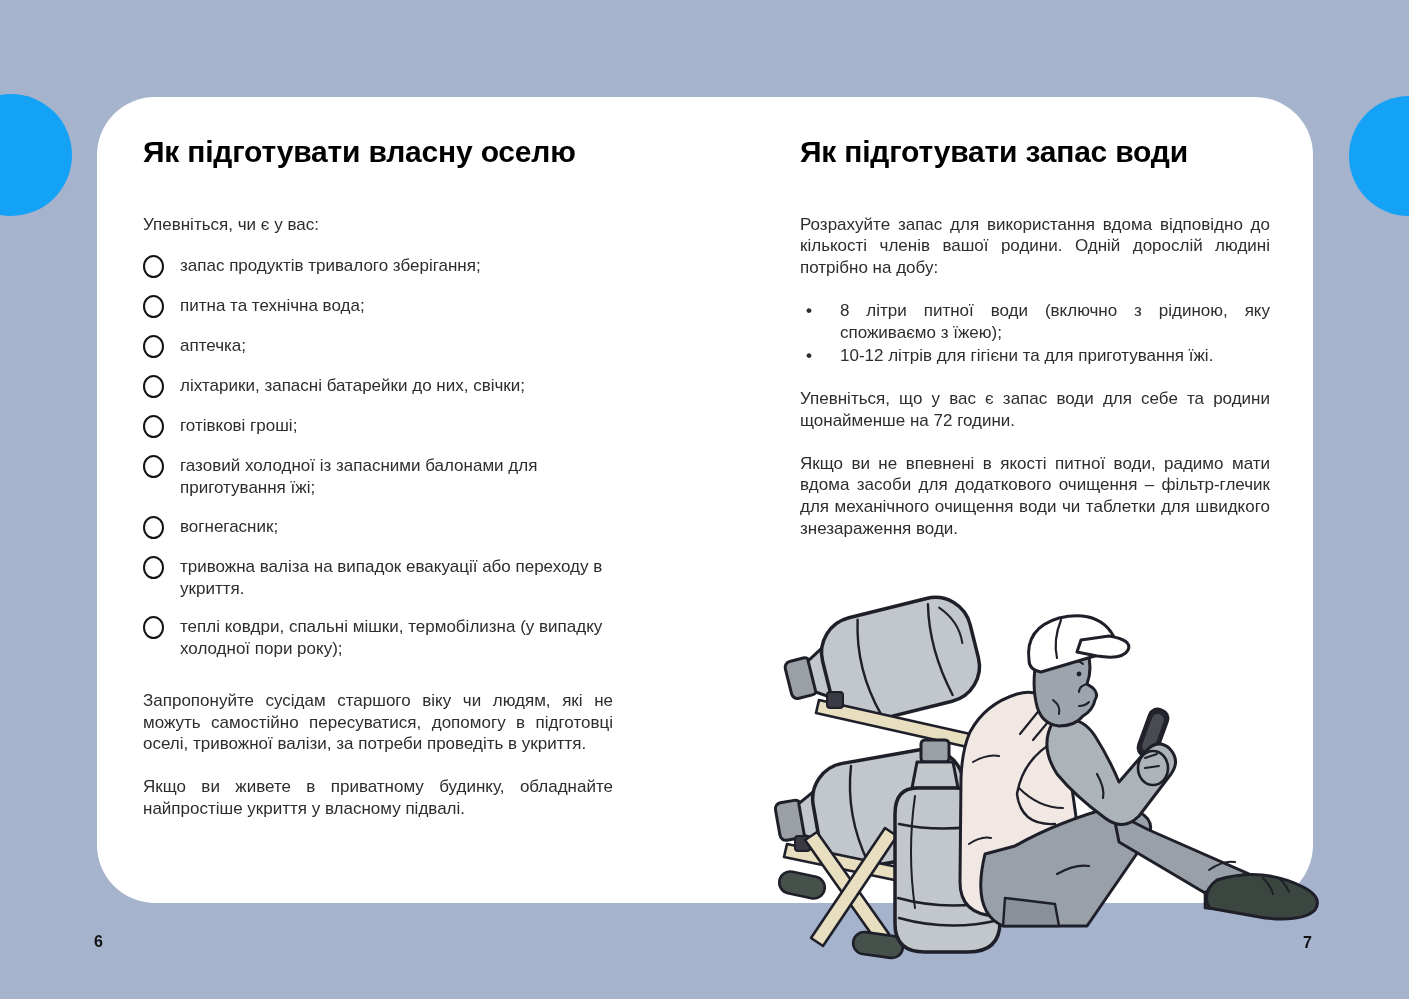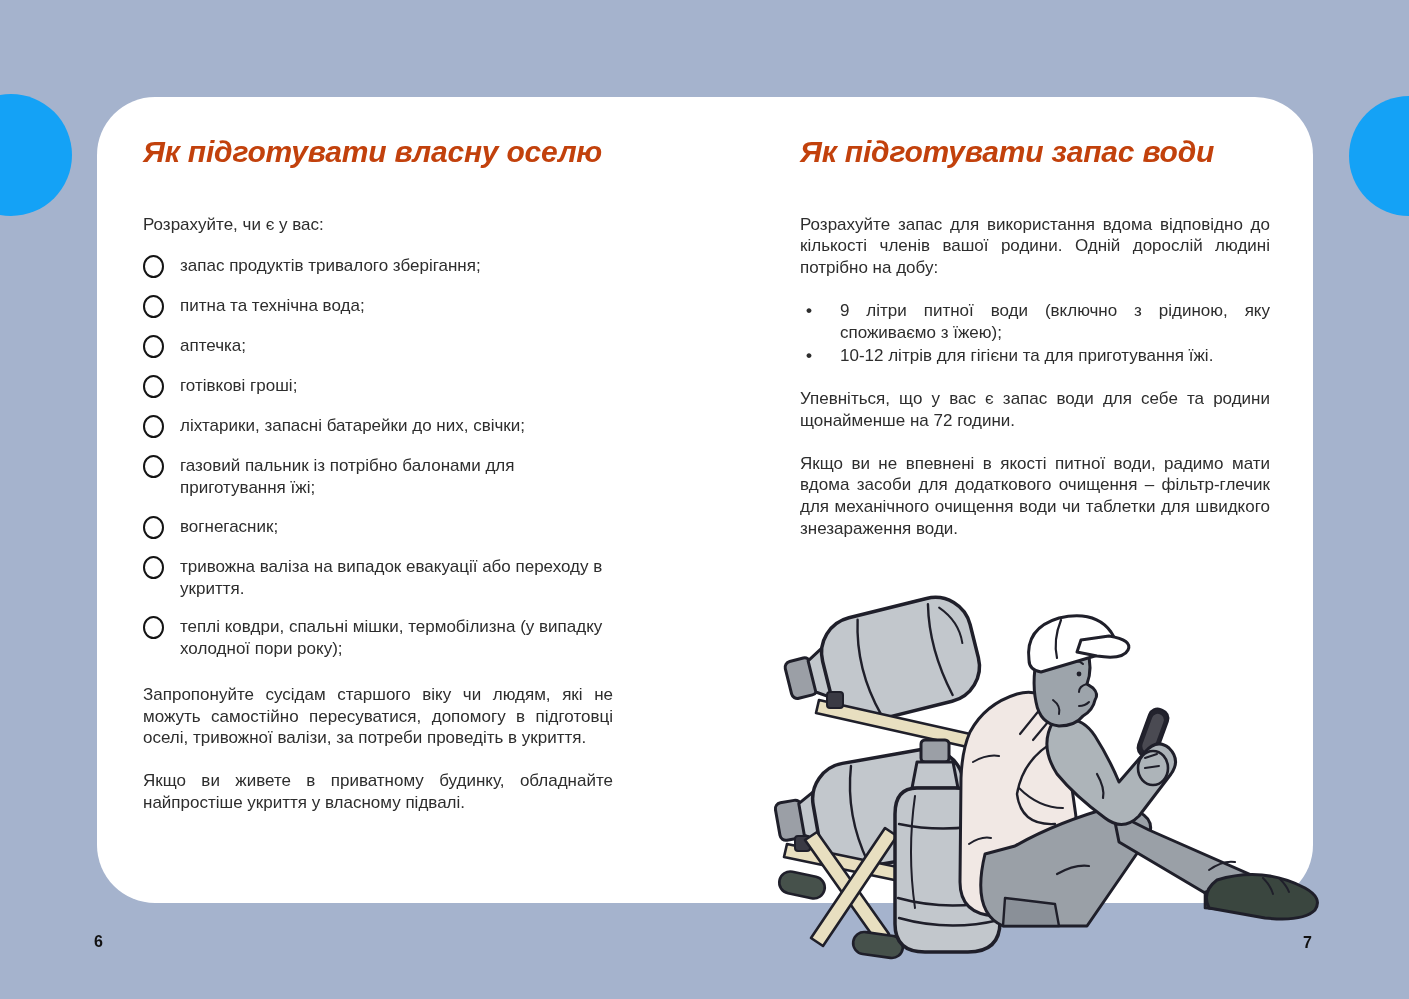--- a/index.html
+++ b/index.html
@@ -13,24 +13,24 @@
   .edge-circle.right{left:1349px;top:96px;width:120px;height:120px;}
   .card{
     position:absolute;left:97px;top:97px;width:1216px;height:806px;
     background:#ffffff;border-radius:58px;
   }
   .col{position:absolute;top:38px;color:#2d2d2d;font-size:17px;line-height:1.28;}
   .col-left{left:46px;width:470px;}
   .col-right{left:703px;width:470px;}
   h1.page-title{
     margin:0 0 44px 0;font-size:30px;line-height:1.15;font-weight:800;
-    color:#c2410c;letter-spacing:-0.2px;font-style:italic;
+    color:#000000;letter-spacing:-0.2px;
   }
   .intro{margin:0 0 20px 0;}
-  .checklist{margin:0 0 24px 0;}
+  .checklist{margin:0 0 30px 0;}
   .check-row{display:flex;align-items:flex-start;gap:16px;margin-bottom:17px;}
   .check-circle{
     flex:0 0 auto;width:21px;height:23px;border:2.2px solid #141414;
     border-radius:50%;margin-top:0px;box-sizing:border-box;
   }
   .check-label{flex:1 1 auto;}
   p.para{margin:0 0 21px 0;text-align:justify;}
   p.para:last-child{margin-bottom:0;}
   .bullets{margin:0 0 21px 0;}
   .bullet-row{display:flex;align-items:flex-start;margin-bottom:2px;}
@@ -46,46 +46,46 @@
 
 <div class="stage">
 
   <div class="edge-circle left"></div>
   <div class="edge-circle right"></div>
 
   <div class="card">
 
     <div class="col col-left">
       <h1 class="page-title">Як підготувати власну оселю</h1>
-      <p class="intro">Розрахуйте, чи є у вас:</p>
+      <p class="intro">Упевніться, чи є у вас:</p>
 
       <div class="checklist">
         <div class="check-row">
           <span class="check-circle"></span>
           <span class="check-label">запас продуктів тривалого зберігання;</span>
         </div>
         <div class="check-row">
           <span class="check-circle"></span>
           <span class="check-label">питна та технічна вода;</span>
         </div>
         <div class="check-row">
           <span class="check-circle"></span>
           <span class="check-label">аптечка;</span>
         </div>
         <div class="check-row">
           <span class="check-circle"></span>
+          <span class="check-label">ліхтарики, запасні батарейки до них, свічки;</span>
+        </div>
+        <div class="check-row">
+          <span class="check-circle"></span>
           <span class="check-label">готівкові гроші;</span>
         </div>
         <div class="check-row">
           <span class="check-circle"></span>
-          <span class="check-label">ліхтарики, запасні батарейки до них, свічки;</span>
-        </div>
-        <div class="check-row">
-          <span class="check-circle"></span>
-          <span class="check-label">газовий пальник із потрібно балонами для приготування їжі;</span>
+          <span class="check-label">газовий холодної із запасними балонами для приготування їжі;</span>
         </div>
         <div class="check-row">
           <span class="check-circle"></span>
           <span class="check-label">вогнегасник;</span>
         </div>
         <div class="check-row">
           <span class="check-circle"></span>
           <span class="check-label">тривожна валіза на випадок евакуації або переходу в укриття.</span>
         </div>
         <div class="check-row">
@@ -98,21 +98,21 @@
       <p class="para">Якщо ви живете в приватному будинку, обладнайте найпростіше укриття у власному підвалі.</p>
     </div>
 
     <div class="col col-right">
       <h1 class="page-title">Як підготувати запас води</h1>
       <p class="para">Розрахуйте запас для використання вдома відповідно до кількості членів вашої родини. Одній дорослій людині потрібно на добу:</p>
 
       <div class="bullets">
         <div class="bullet-row">
           <span class="bullet-dot">•</span>
-          <span class="bullet-text">9 літри питної води (включно з рідиною, яку споживаємо з їжею);</span>
+          <span class="bullet-text">8 літри питної води (включно з рідиною, яку споживаємо з їжею);</span>
         </div>
         <div class="bullet-row">
           <span class="bullet-dot">•</span>
           <span class="bullet-text">10-12 літрів для гігієни та для приготування їжі.</span>
         </div>
       </div>
 
       <p class="para">Упевніться, що у вас є запас води для себе та родини щонайменше на 72 години.</p>
       <p class="para">Якщо ви не впевнені в якості питної води, радимо мати вдома засоби для додаткового очищення – фільтр-глечик для механічного очищення води чи таблетки для швидкого знезараження води.</p>
     </div>

